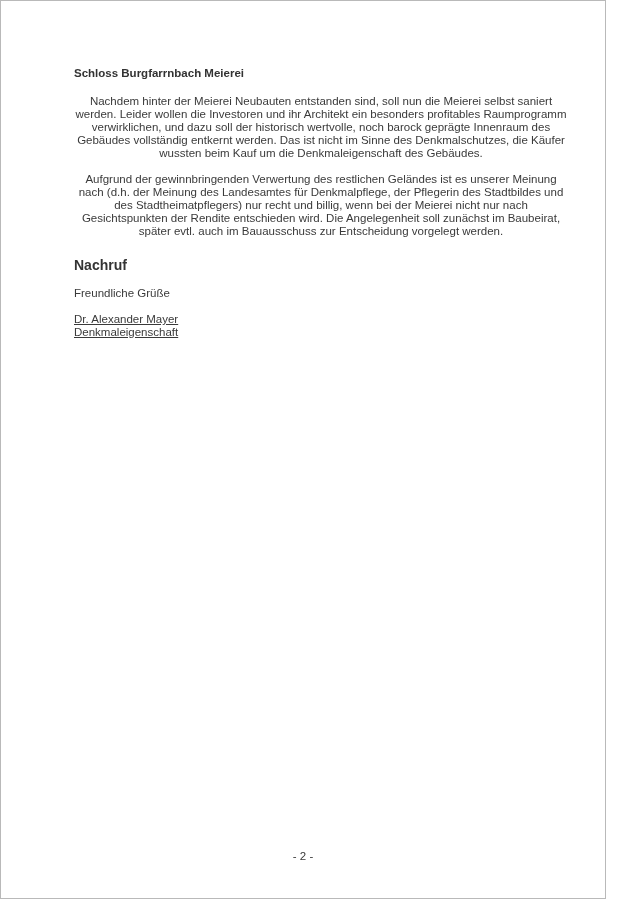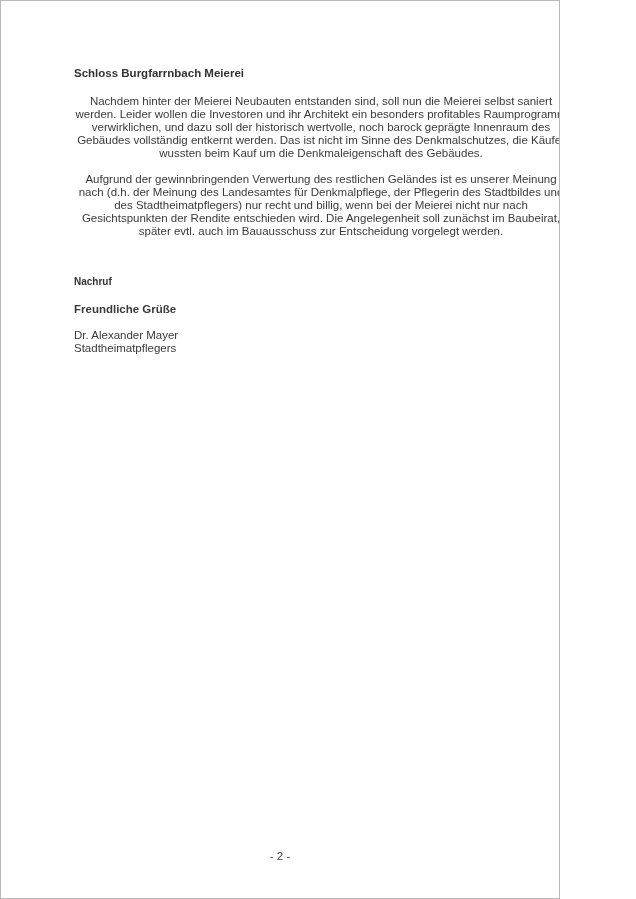--- a/index.html
+++ b/index.html
@@ -2,21 +2,21 @@
 <html><head>
 <meta charset="utf-8">
 <style>
   html, body {
     margin: 0;
     padding: 0;
     background: #ffffff;
   }
   .page {
     position: relative;
-    width: 560px;
+    width: 606px;
     height: 899px;
     box-sizing: border-box;
     background: #ffffff;
     border: 1px solid #b9b9b9;
     font-family: "Liberation Sans", "DejaVu Sans", sans-serif;
     font-size: 11.5px;
     line-height: 13px;
     color: #3a3a3a;
     overflow: hidden;
   }
@@ -30,37 +30,37 @@
     font-size: 11.5px;
     font-weight: bold;
     margin: 0 0 15px 0;
     color: #333333;
   }
   .para {
     margin: 0 0 13px 0;
     text-align: center;
   }
   .para.last-para {
-    margin-bottom: 37px;
+    margin-bottom: 21px;
   }
   .sub-heading {
-    font-size: 10px;
+    font-size: 14px;
     font-weight: bold;
     margin: 0 0 15px 0;
     color: #333333;
   }
   .note-line {
     margin: 0 0 19px 0;
   }
   .closing-line {
     margin: 0 0 13px 0;
-    font-weight: bold;
   }
   .signature-block {
     margin: 0;
+    text-decoration: underline;
   }
   .signature-block div {
     margin: 0;
   }
   .footer {
     position: absolute;
     bottom: 35px;
     left: 0;
     width: 100%;
     text-align: center;
@@ -80,19 +80,19 @@
 
     <p class="para last-para">Aufgrund der gewinnbringenden Verwertung des restlichen Geländes ist es unserer Meinung nach (d.h. der Meinung des Landesamtes für Denkmalpflege, der Pflegerin des Stadtbildes und des Stadtheimatpflegers) nur recht und billig, wenn bei der Meierei nicht nur nach Gesichtspunkten der Rendite entschieden wird. Die Angelegenheit soll zunächst im Baubeirat, später evtl. auch im Bauausschuss zur Entscheidung vorgelegt werden.</p>
 
     <h2 class="sub-heading">Nachruf</h2>
 
 
     <p class="closing-line">Freundliche Grüße</p>
 
     <div class="signature-block">
       <div>Dr. Alexander Mayer</div>
-      <div>Stadtheimatpflegers</div>
+      <div>Denkmaleigenschaft</div>
     </div>
 
   </div>
 
   <div class="footer">- 2 -</div>
 </div>
 
 </body></html>

